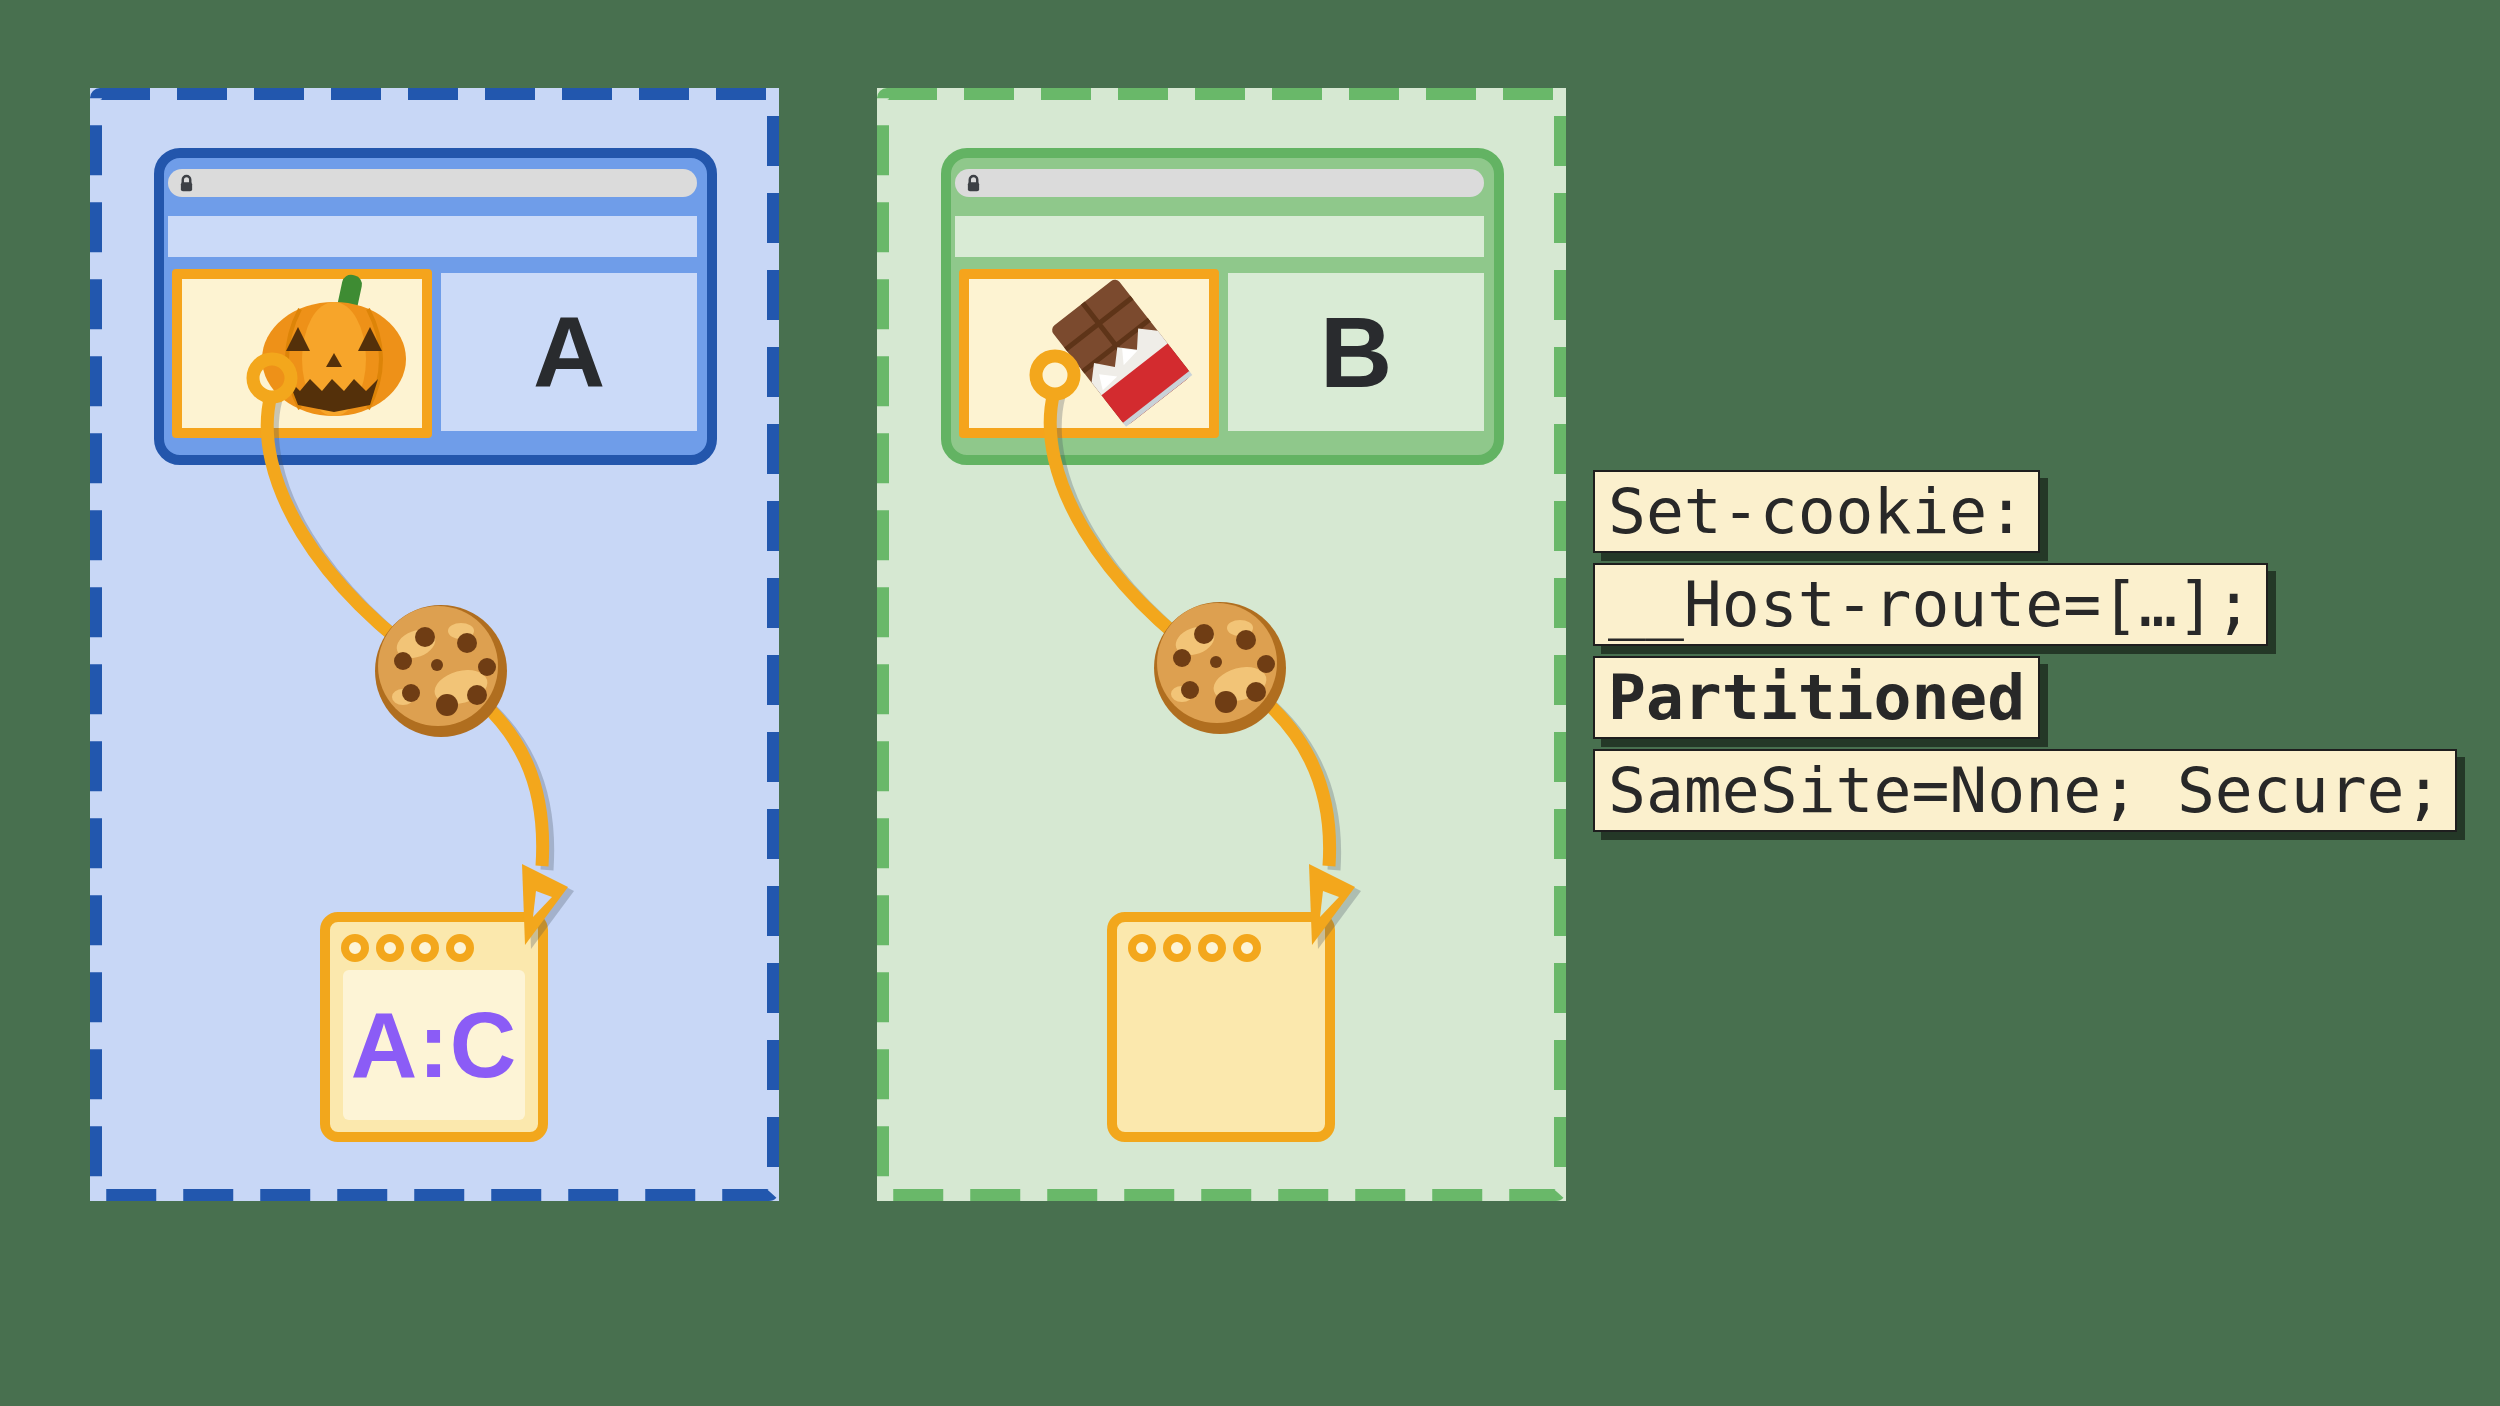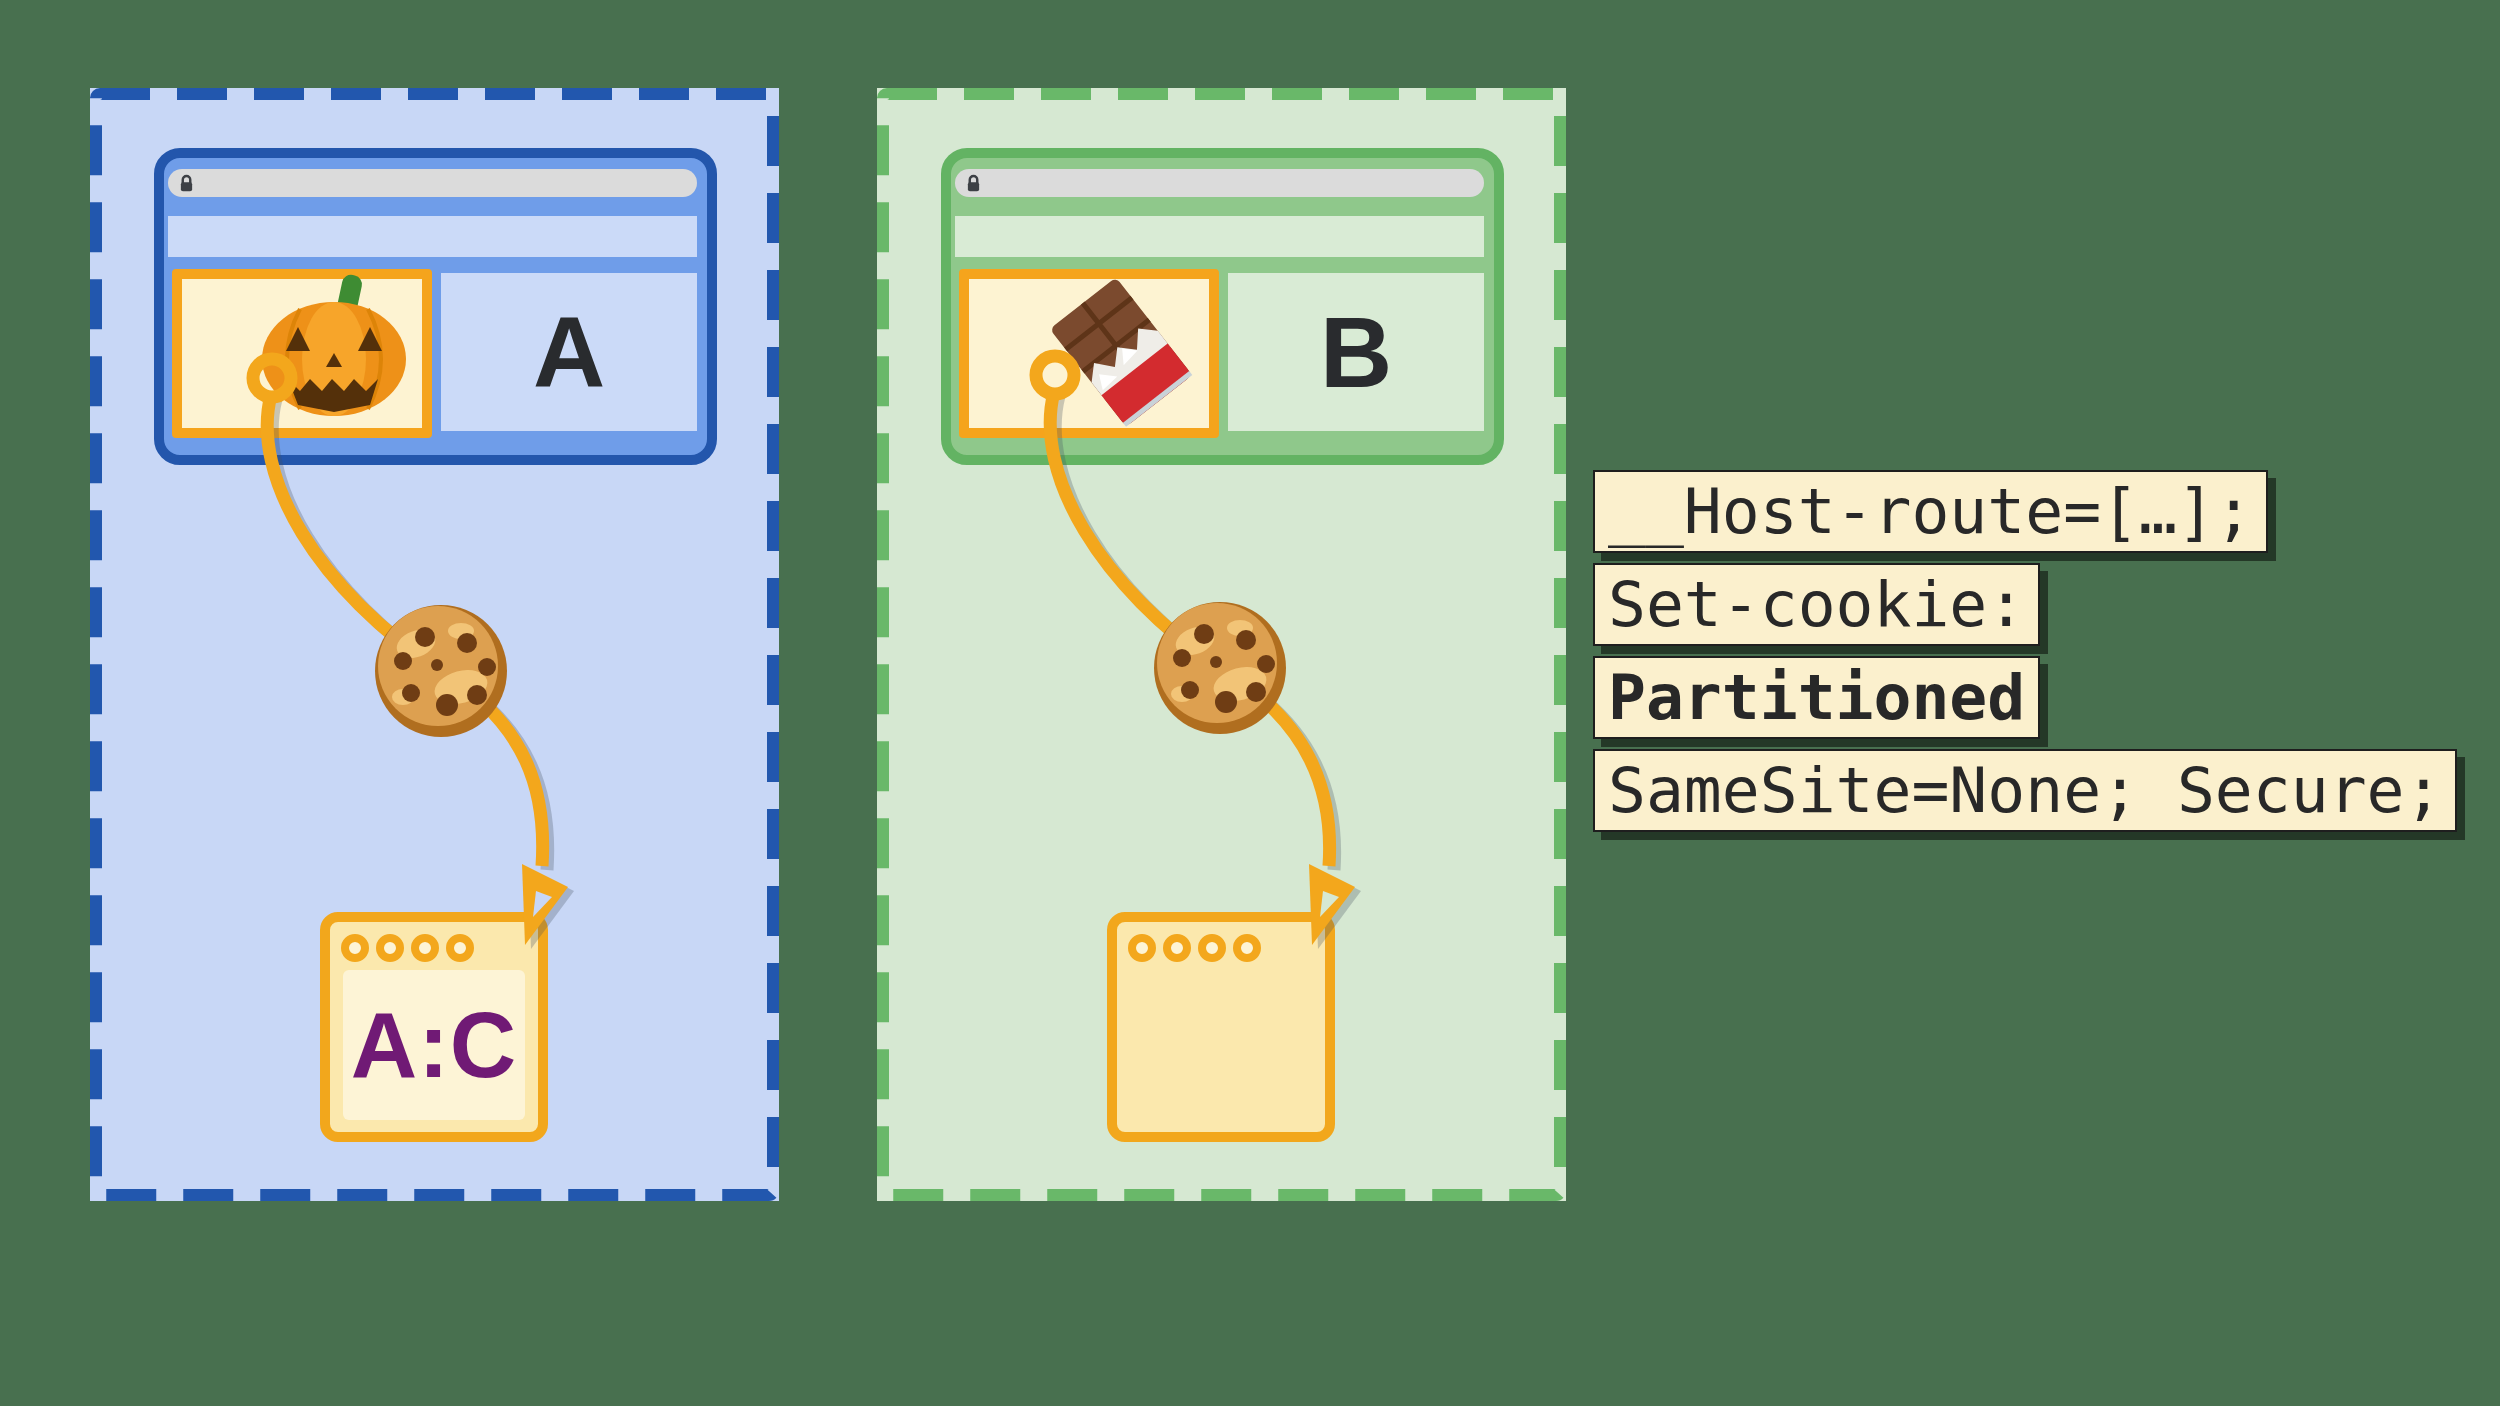--- a/index.html
+++ b/index.html
@@ -52,21 +52,21 @@
   }
   .jar-dots { position:absolute; left:11px; top:12px; display:flex; gap:7px; }
   .jar-dot {
     width:28px; height:28px; border-radius:50%;
     border:8px solid #F3A71C; background:#FDF4D6; box-sizing:border-box;
   }
   .jar-screen {
     position:absolute; left:13px; top:48px; width:182px; height:150px;
     background:#FDF4D6; border-radius:6px;
     display:flex; align-items:center; justify-content:center;
-    font-size:92px; font-weight:bold; color:#701a75; letter-spacing:1px;
+    font-size:92px; font-weight:bold; color:#8b5cf6; letter-spacing:1px;
   }
 
   .code-chips {
     position:absolute; left:1593px; top:470px;
     display:flex; flex-direction:column; align-items:flex-start; gap:10px;
     font-family:"DejaVu Sans Mono", monospace; font-size:63px; color:#282828;
   }
   .chip {
     background:#FBF0CD; border:2px solid #1E1E1E;
     box-shadow:8px 8px 0 rgba(0,0,0,0.50);
@@ -158,22 +158,22 @@
       <div class="jar-dots">
         <div class="jar-dot"></div>
         <div class="jar-dot"></div>
         <div class="jar-dot"></div>
         <div class="jar-dot"></div>
       </div>
     </div>
   </div>
 
   <div class="code-chips">
+    <div class="chip">Set-cookie:</div>
     <div class="chip">__Host-route=[…];</div>
-    <div class="chip">Set-cookie:</div>
     <div class="chip bold">Partitioned</div>
     <div class="chip">SameSite=None; Secure;</div>
   </div>
 
   <svg id="overlay" width="2500" height="1406" viewBox="0 0 2500 1406">
 
     <rect x="96" y="94" width="677" height="1101" rx="4" fill="none" stroke="#2257AE" stroke-width="12" stroke-dasharray="50 27"></rect>
     <rect x="883" y="94" width="677" height="1101" rx="4" fill="none" stroke="#69B869" stroke-width="12" stroke-dasharray="50 27"></rect>
 
     <path d="M 271,395 C 250,476 318,590 441,671 C 527,724 547,792 542,866" stroke="rgba(70,80,95,0.28)" stroke-width="13" fill="none" transform="translate(5,4)"></path>

